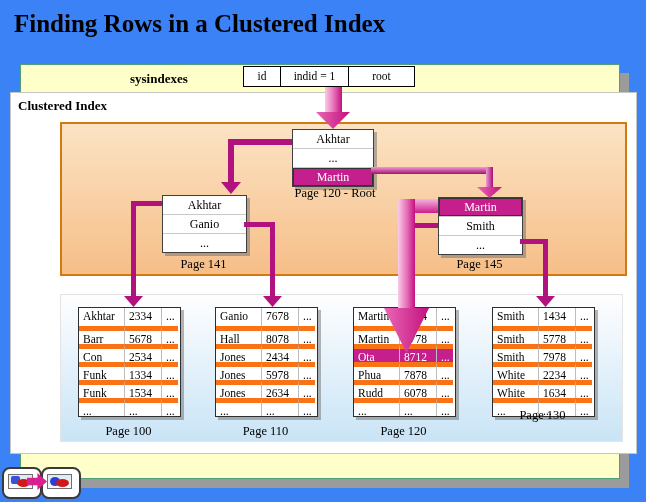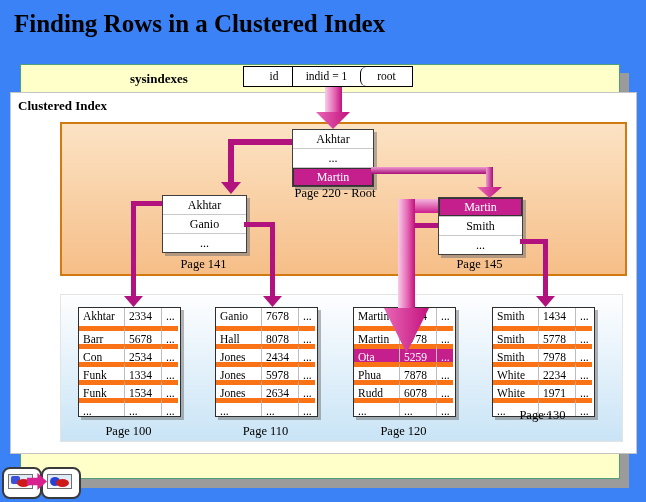--- a/index.html
+++ b/index.html
@@ -22,21 +22,21 @@
            background:linear-gradient(180deg,#FEFEFF 0%,#C9E4F6 100%);
            border:1px solid #E4E4E4;z-index:1;}
 
   
   .syslabel{left:130px;top:71px;width:106px;text-align:left;font-size:13px;font-weight:bold;z-index:2;}
   .systable{left:243px;top:66px;height:21px;display:flex;background:#fff;border:1px solid #000;
             box-sizing:border-box;z-index:2;}
   .syscell{box-sizing:border-box;height:100%;line-height:18px;text-align:center;font-size:11.5px;
            border-left:1px solid #000;}
   .syscell:first-child{border-left:none;}
-  .sc1{width:36px;margin-left:12px;} .sc2{width:68px;} .sc3{width:52px;border-radius:6px;}
+  .sc1{width:36px;} .sc2{width:68px;} .sc3{width:66px;}
 
   
   .node{background:#fff;border:1px solid #3F3F3F;box-shadow:3px 3px 0 rgba(110,110,110,.5);z-index:2;}
   .nrow{height:18px;line-height:18px;font-size:12px;text-align:center;border-top:1px solid #C9C9C9;}
   .nrow:first-child{border-top:none;}
   .nrow.hl{background:#C41F8C;color:#fff;box-shadow:inset 0 0 0 1px #333;}
   .rootnode{left:292px;top:129px;width:80px;}
   .node141{left:162px;top:195px;width:83px;}
   .node145{left:438px;top:197px;width:83px;}
   .pagelabel{font-size:12.5px;text-align:center;z-index:2;}
@@ -99,21 +99,21 @@
   </div>
 
   <div class="abs wide wide-shaft" style="left:325px;top:87px;width:17px;height:26px;"></div>
   <div class="abs wide wide-head" style="left:316px;top:112px;width:34px;height:17px;"></div>
 
   <div class="abs node rootnode">
     <div class="nrow">Akhtar</div>
     <div class="nrow">...</div>
     <div class="nrow hl">Martin</div>
   </div>
-  <div class="abs pagelabel" style="left:275px;top:186px;width:120px;">Page 220 - Root</div>
+  <div class="abs pagelabel" style="left:275px;top:186px;width:120px;">Page 120 - Root</div>
 
   <div class="abs tube" style="left:228px;top:139px;width:64px;height:6px;"></div>
   <div class="abs tube" style="left:228px;top:139px;width:6px;height:44px;"></div>
   <div class="abs tri solidtri" style="left:221px;top:182px;width:20px;height:12px;"></div>
 
   <div class="abs tube grad-h" style="left:371px;top:167px;width:122px;height:7px;"></div>
   <div class="abs tube grad-v" style="left:486px;top:167px;width:7px;height:21px;"></div>
   <div class="abs tri gradtri" style="left:477px;top:187px;width:25px;height:11px;"></div>
 
   <div class="abs node node141">
@@ -221,21 +221,21 @@
         <div class="c v">1234</div>
         <div class="c d">...</div>
       </div>
     <div class="lrow">
         <div class="c n">Martin</div>
         <div class="c v">7778</div>
         <div class="c d">...</div>
       </div>
     <div class="lrow hl">
         <div class="c n">Ota</div>
-        <div class="c v">5259</div>
+        <div class="c v">8712</div>
         <div class="c d">...</div>
       </div>
     <div class="lrow">
         <div class="c n">Phua</div>
         <div class="c v">7878</div>
         <div class="c d">...</div>
       </div>
     <div class="lrow">
         <div class="c n">Rudd</div>
         <div class="c v">6078</div>
@@ -264,21 +264,21 @@
         <div class="c v">7978</div>
         <div class="c d">...</div>
       </div>
     <div class="lrow">
         <div class="c n">White</div>
         <div class="c v">2234</div>
         <div class="c d">...</div>
       </div>
     <div class="lrow">
         <div class="c n">White</div>
-        <div class="c v">1971</div>
+        <div class="c v">1634</div>
         <div class="c d">...</div>
       </div>
     <div class="lrow">
         <div class="c n">...</div>
         <div class="c v">...</div>
         <div class="c d">...</div>
       </div>
   </div>
 
   <div class="abs pagelabel" style="left:78px;top:424px;width:101px;">Page 100</div>

